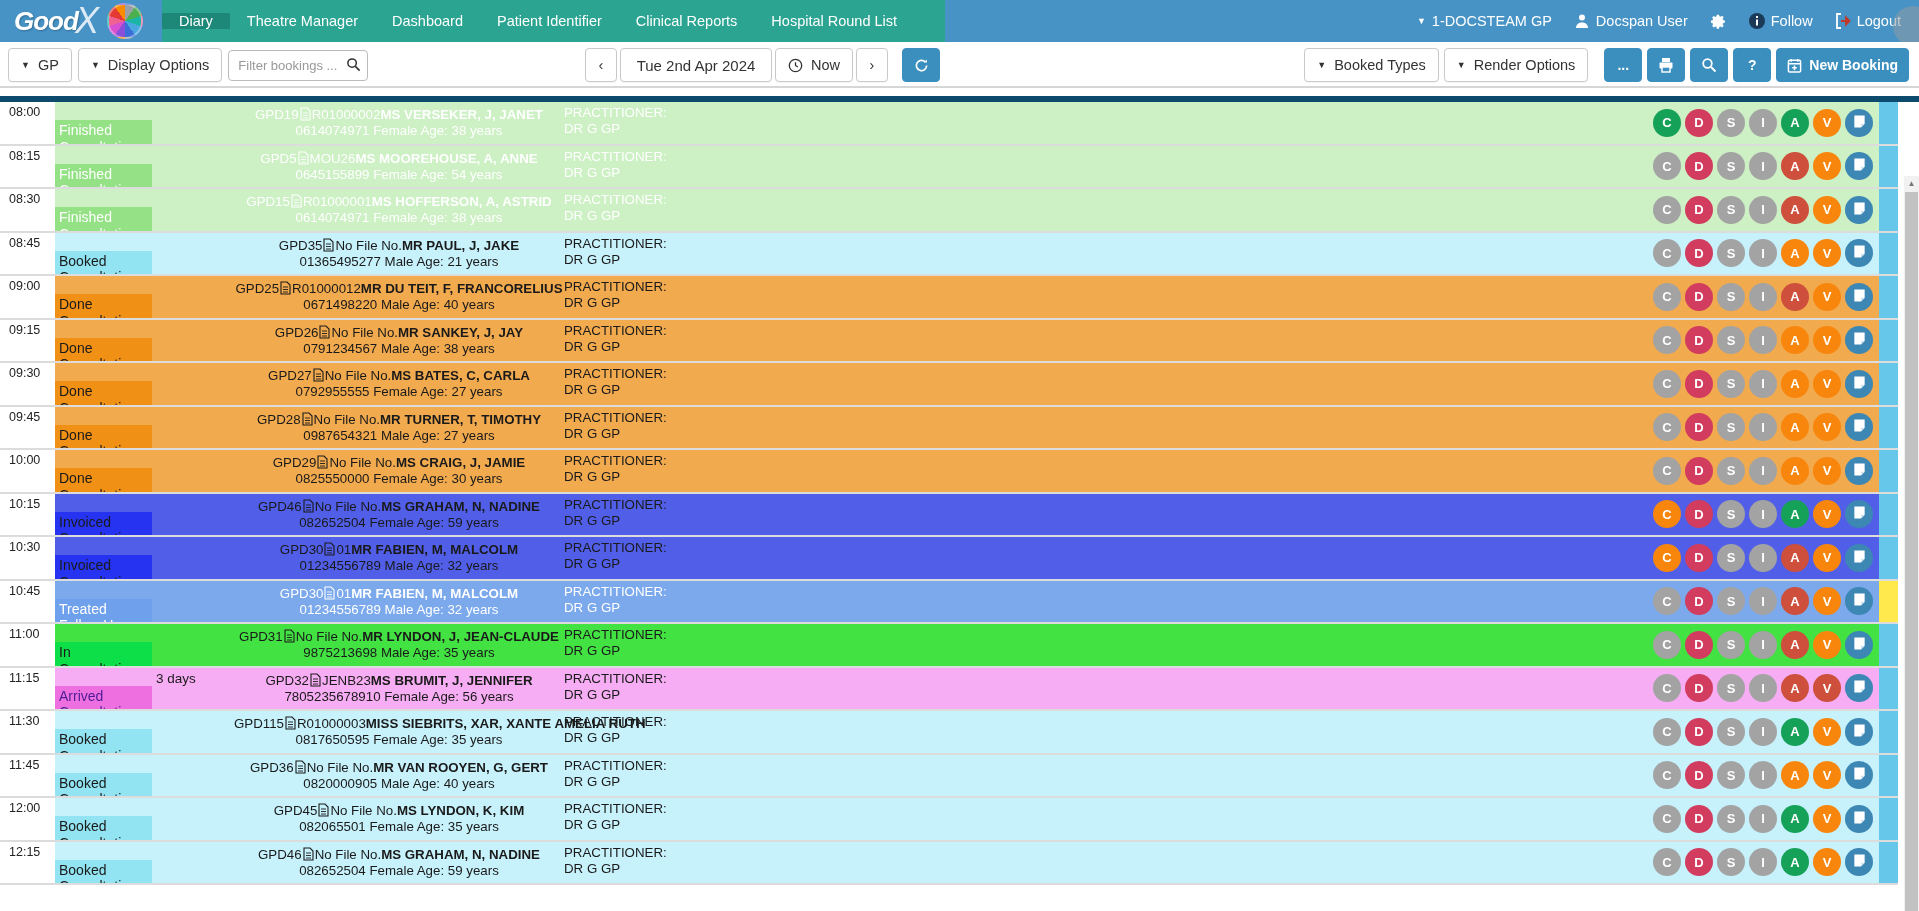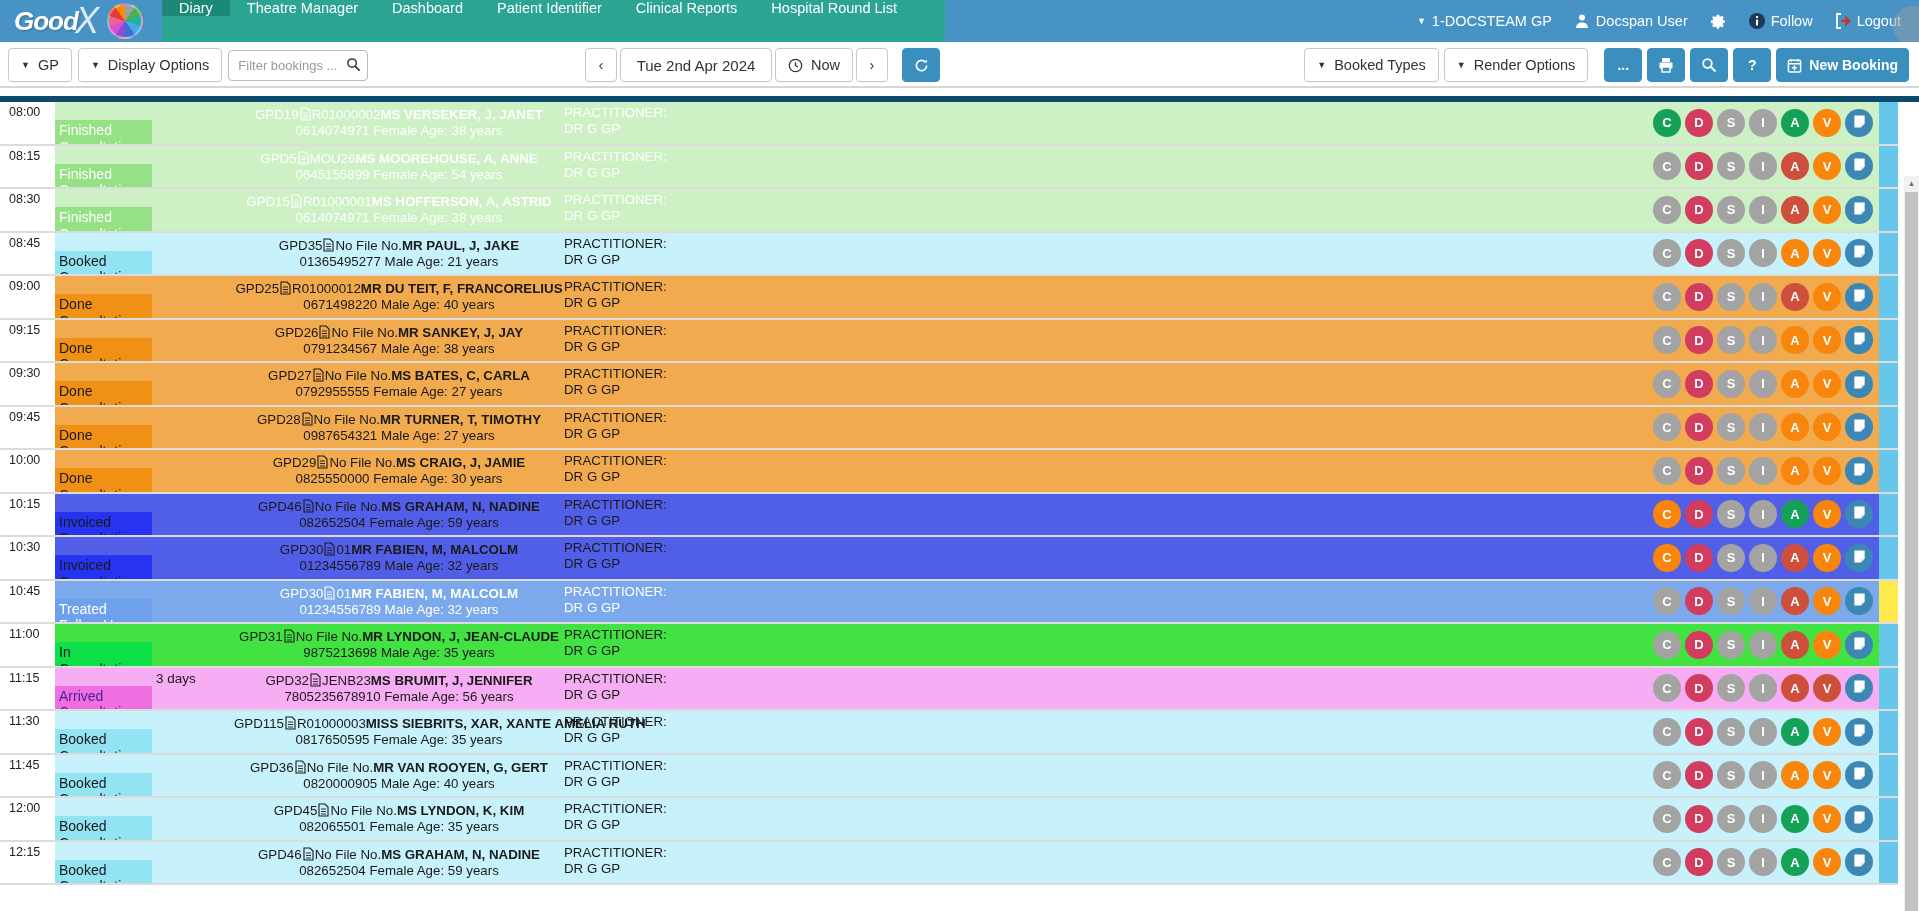--- a/index.html
+++ b/index.html
@@ -7,21 +7,21 @@
     font-family:"Liberation Sans", sans-serif; }
 
   
   .topbar { height:42px; display:flex; align-items:stretch; background:#4793c6; }
   .logo-block { width:162px; background:#4793c6; display:flex; align-items:center; padding-left:14px; }
   .logo-good { color:#fff; font-size:26px; font-weight:bold; font-style:italic; letter-spacing:-1px; text-shadow:1px 1px 2px rgba(0,0,0,.25);}
   .logo-x { color:#dcebf5; font-size:36px; font-weight:300; font-style:italic; margin-left:-3px; line-height:30px;}
   .color-wheel { width:36px; height:36px; border-radius:50%; margin-left:8px;
     background:conic-gradient(#9aa0a6 0 10%, #4caf50 10% 20%, #1ab5a5 20% 30%, #4aa8e0 30% 40%, #3a6fd8 40% 50%, #8a4fd8 50% 60%, #d84fd0 60% 70%, #f06292 70% 80%, #e53935 80% 90%, #fb8c00 90% 100%);
     border:2px solid rgba(255,255,255,.35);}
-  .nav-strip { background:#2ba492; display:flex; align-items:flex-start; width:783px; }
+  .nav-strip { background:#2ba492; display:flex; align-items:center; width:783px; }
   .nav-item { display:flex; align-items:center; padding:0 17px; color:#fff; font-size:14.5px; cursor:pointer; }
   .nav-item.active { background:#1d8878; }
   .top-right { flex:1; background:#4793c6; display:flex; align-items:center; justify-content:flex-end; gap:22px; padding-right:18px; color:#fff; font-size:14.5px; position:relative;}
   .tr-item { display:flex; align-items:center; gap:6px; cursor:pointer; }
   .caret { font-size:9px; line-height:1; }
   .corner-widget { position:absolute; right:-14px; top:6px; width:40px; height:40px; border-radius:50%; background:#8d9aa3; opacity:.55; }
 
   
   .toolbar { height:46px; background:#fff; border-bottom:2px solid #d6d6d6; position:relative; }
   .tb-left { position:absolute; left:8px; top:6px; display:flex; gap:6px; align-items:center; }

